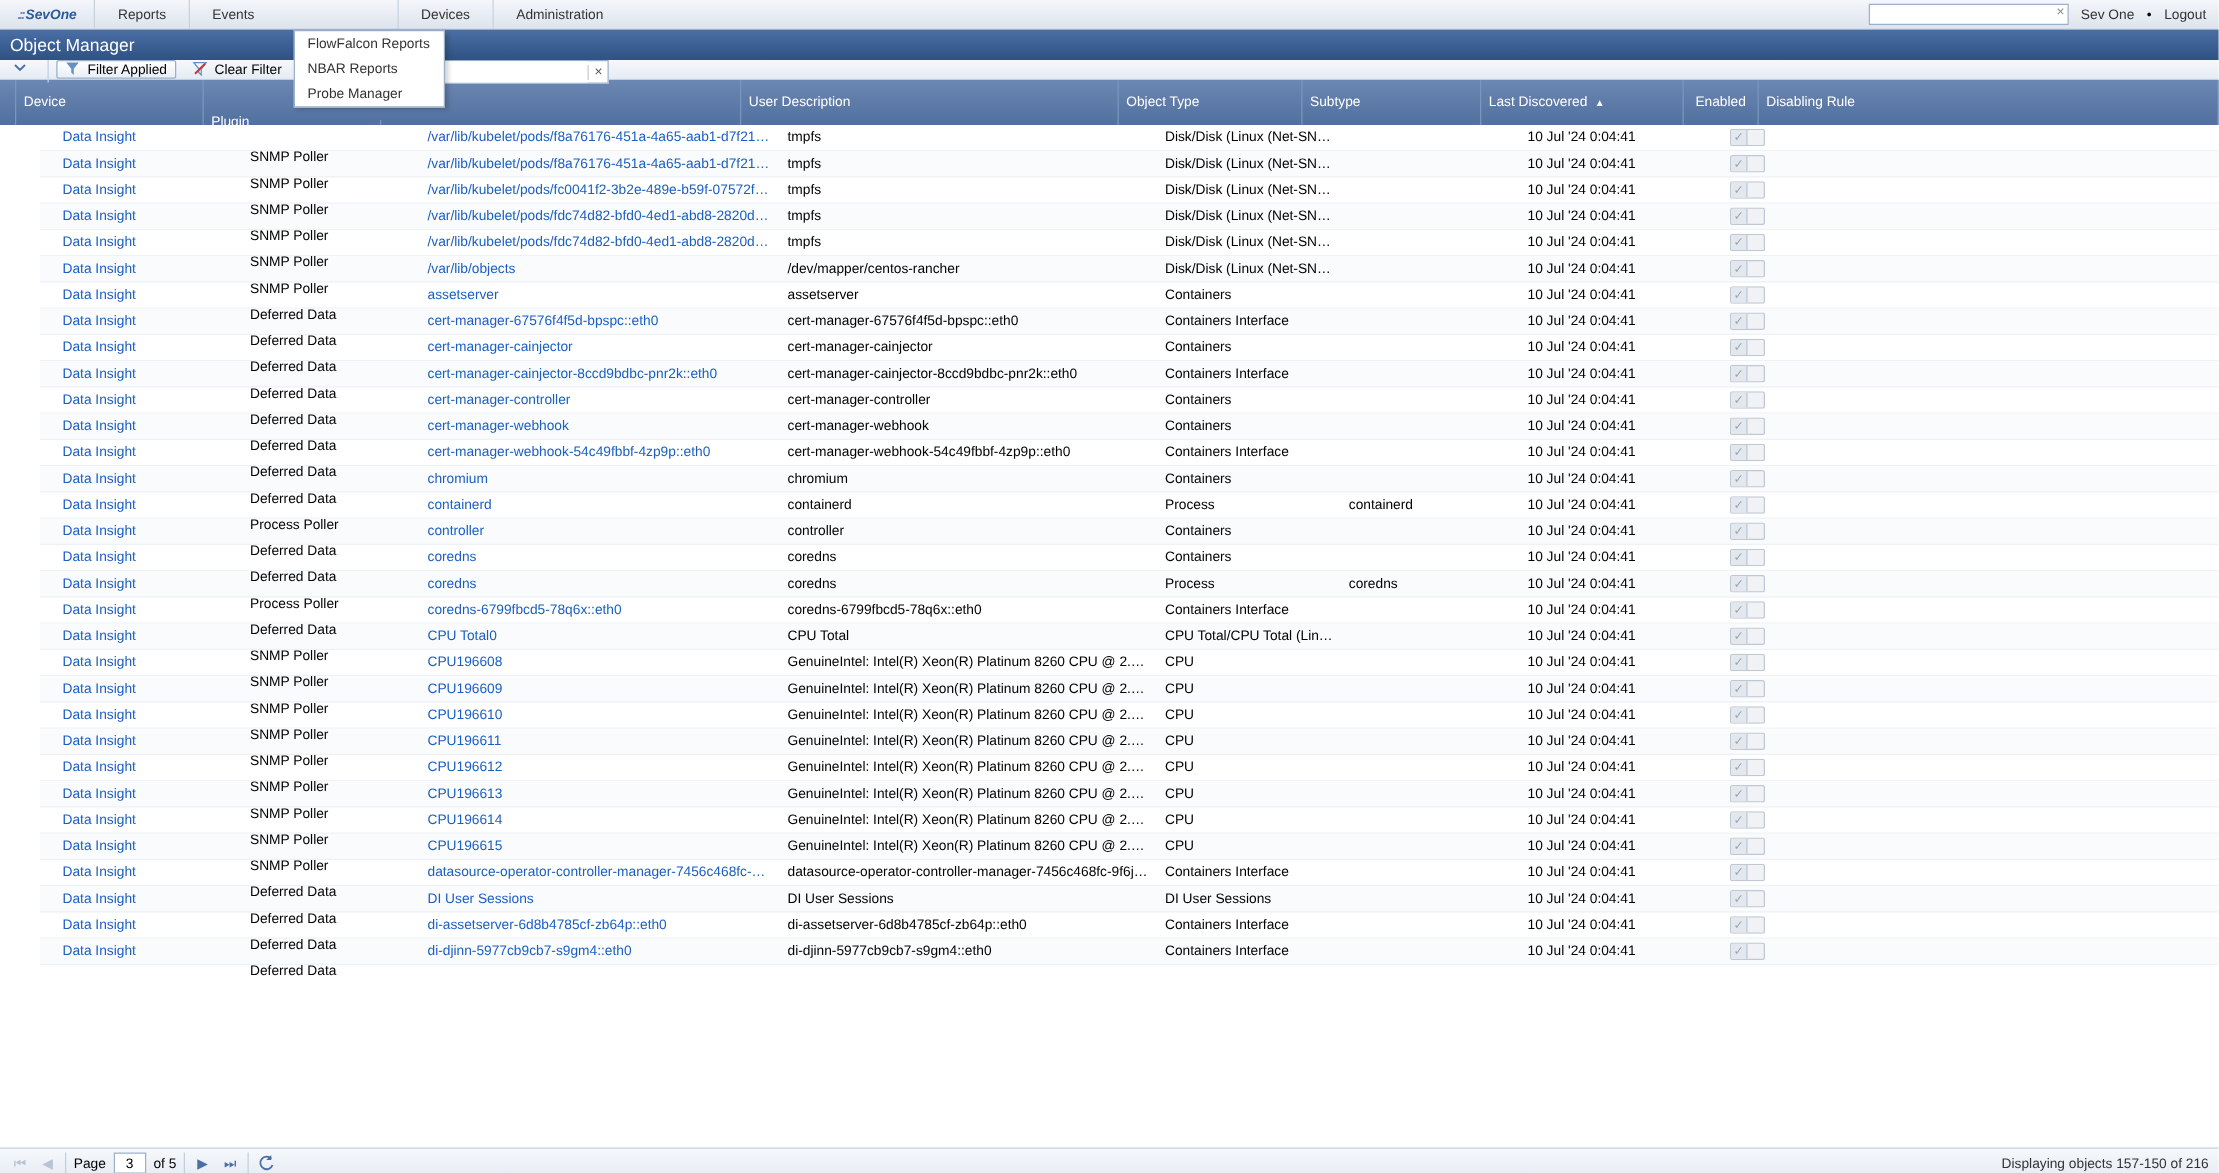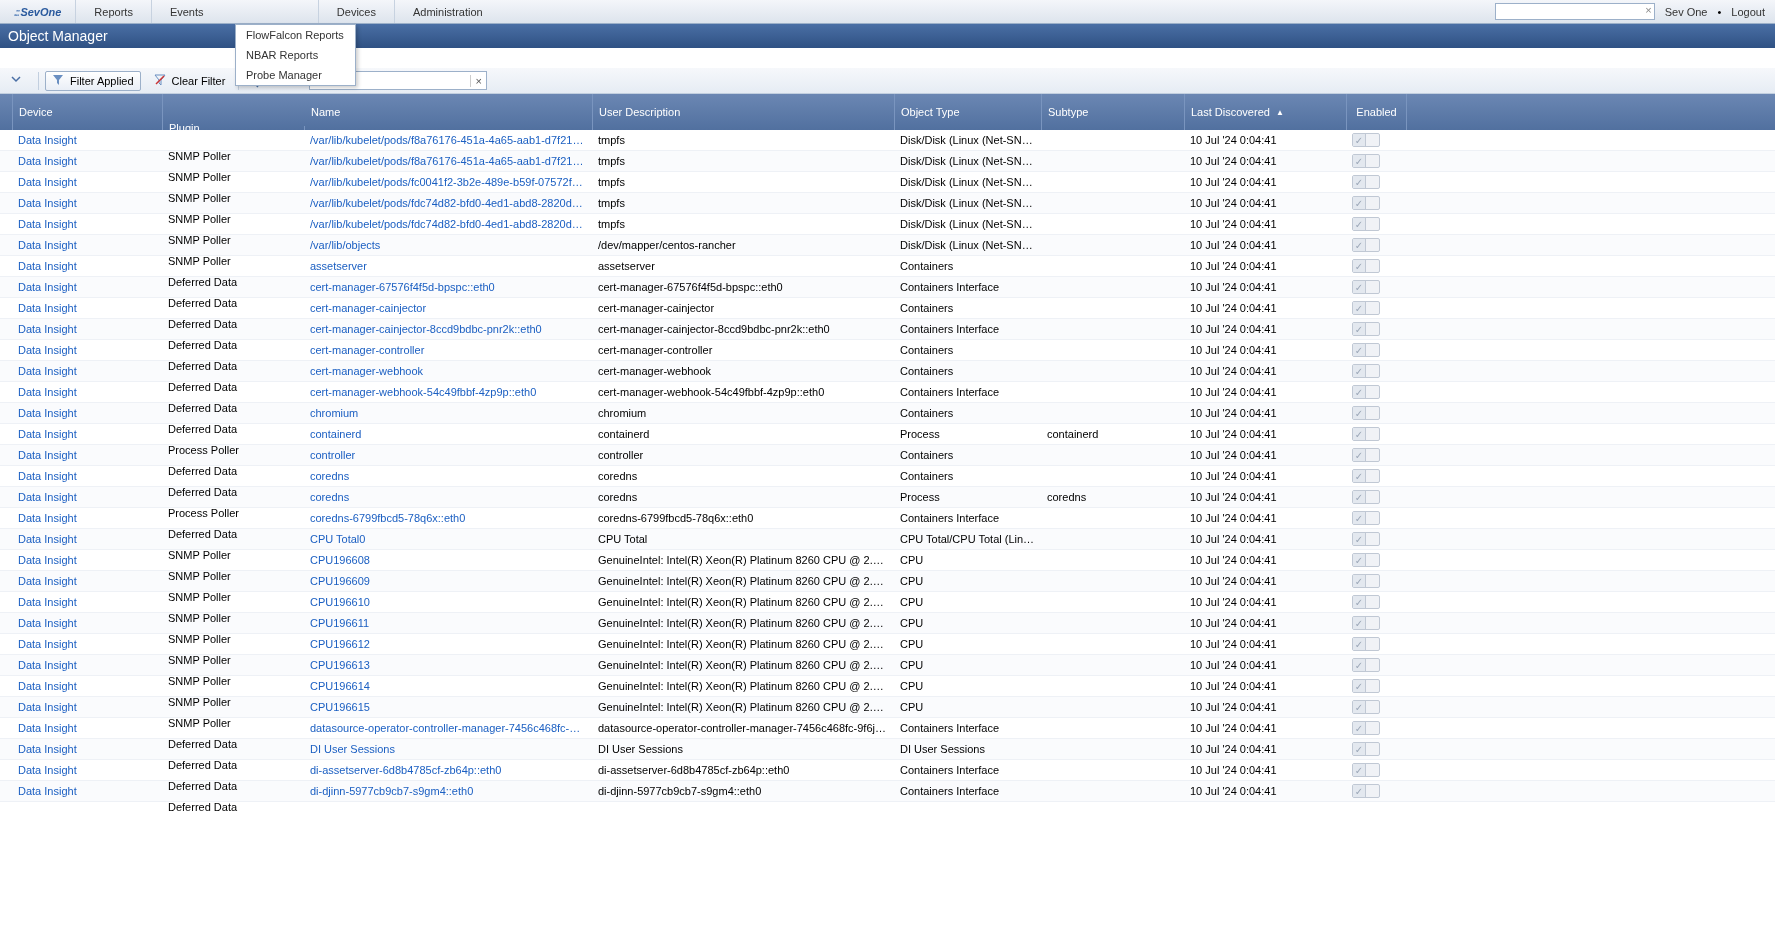--- a/index.html
+++ b/index.html
@@ -17,39 +17,39 @@
 .top-right a{ color:#333; text-decoration:none;text-align:center;}
 
 
 .dropdown { position:absolute; top:24px; left:235px; width:121px; background:#fff; border:1px solid #9cb0c9; box-shadow:2px 2px 4px rgba(0,0,0,.2); z-index:100;}
 .dropdown-item { padding:4px 10px; cursor:pointer; color:#333;}
 
 
 .titlebar{ height:24px; background:linear-gradient(#4a6fa5,#2f5183); color:#fff; display:flex; align-items:center; padding:0 8px; font-size:14px;}
 
 
-.toolbar{ height:26px; background:linear-gradient(#f6f8fb,#e6ecf4); border-bottom:1px solid #c2cfdf; display:flex; align-items:center; gap:6px; padding:0 4px;margin-top:20px;}
+.toolbar{ height:16px; background:linear-gradient(#f6f8fb,#e6ecf4); border-bottom:1px solid #c2cfdf; display:flex; gap:6px; padding:0 4px;}
 .tb-btn{ display:flex; align-items:center; gap:4px; padding:2px 6px; border:1px solid transparent; cursor:pointer; background:transparent;}
 .tb-btn.boxed{ border:1px solid #9cb0c9; border-radius:2px; background:linear-gradient(#fff,#e9eef6);}
 .tb-icon{ width:14px; height:14px; display:inline-block;}
 .tb-sep{ width:1px; height:18px; background:#c2cfdf;}
 .search-field{ width:178px;height:19px;border:1px solid #9cb0c9;background:#fff; display:flex; align-items:center;}
 .search-field input{ flex:1; border:none; outline:none; padding:0 4px; height:17px;}
 .search-field .clr{ width:16px;text-align:center;color:#555;cursor:pointer;border-left:1px solid #ccc;}
 
 
 .colhdr{ height:36px; background:linear-gradient(#6b87b3,#51709f); color:#fff; display:flex; align-items:stretch; font-weight:normal;}
 .colhdr .cell{ padding:0 6px; display:flex; align-items:center; border-right:1px solid #7a95bf;}
 .c-dev{width:150px;} .c-plug{width:142px;margin-top:32px;} .c-name{width:288px;} .c-udesc{width:302px;}
 .c-otype{width:147px;} .c-sub{width:143px;} .c-last{width:162px;} .c-en{width:60px; justify-content:center;} .c-dr{flex:1;}
 .c-lead{width:12px;}
 .sort-ind{ margin-left:6px; font-size:8px;}
 
 
-.grid{ height:calc(100vh - 24px - 24px - 26px - 22px - 24px); overflow:auto;}
+.grid{ height:calc(100vh - 24px - 24px - 26px - 22px - 24px); overflow:auto;padding-left:32px;}
 .row{ height:21px; display:flex; align-items:center; border-bottom:1px solid #eef1f6;}
 .row:nth-child(even){ background:#fafbfd;}
 .row .cell{ padding:0 6px; white-space:nowrap; overflow:hidden; text-overflow:ellipsis;}
 .linkc{ color:#1b5fc2; cursor:pointer;}
 .toggle{ width:28px;height:14px;border:1px solid #c0c8d4;border-radius:2px;display:inline-flex;align-items:center;background:#f0f2f6;}
 .toggle .chk{ width:13px;height:12px;background:#e3e8ef;border-right:1px solid #c0c8d4;display:flex;align-items:center;justify-content:center;color:#9aa6b6;font-size:10px;}
 
 
 .footer{ height:24px; background:linear-gradient(#f6f8fb,#e6ecf4); border-top:1px solid #c2cfdf; display:flex; align-items:center; padding:0 8px; gap:6px;}
 .pg-btn{ width:16px;height:16px;display:flex;align-items:center;justify-content:center;color:#4a6fa5;cursor:pointer;}
@@ -132,20 +132,21 @@
   <div class="cell c-plug">Plugin</div>
   <div class="cell c-name">Name</div>
   <div class="cell c-udesc">User Description</div>
   <div class="cell c-otype">Object Type</div>
   <div class="cell c-sub">Subtype</div>
   <div class="cell c-last">
       <span>Last Discovered</span>
       <span class="sort-ind">▲</span>
     </div>
   <div class="cell c-en">Enabled</div>
+  <div class="cell c-dr">Disabling Rule</div>
 </div>
 
 <div class="grid" id="grid">
     <div class="row">
       <div class="cell c-lead"></div>
       <div class="cell c-dev linkc">Data Insight</div>
       <div class="cell c-plug">SNMP Poller</div>
       <div class="cell c-name linkc">/var/lib/kubelet/pods/f8a76176-451a-4a65-aab1-d7f21f3b1901/...</div>
       <div class="cell c-udesc">tmpfs</div>
       <div class="cell c-otype">Disk/Disk (Linux (Net-SNMP))</div>

